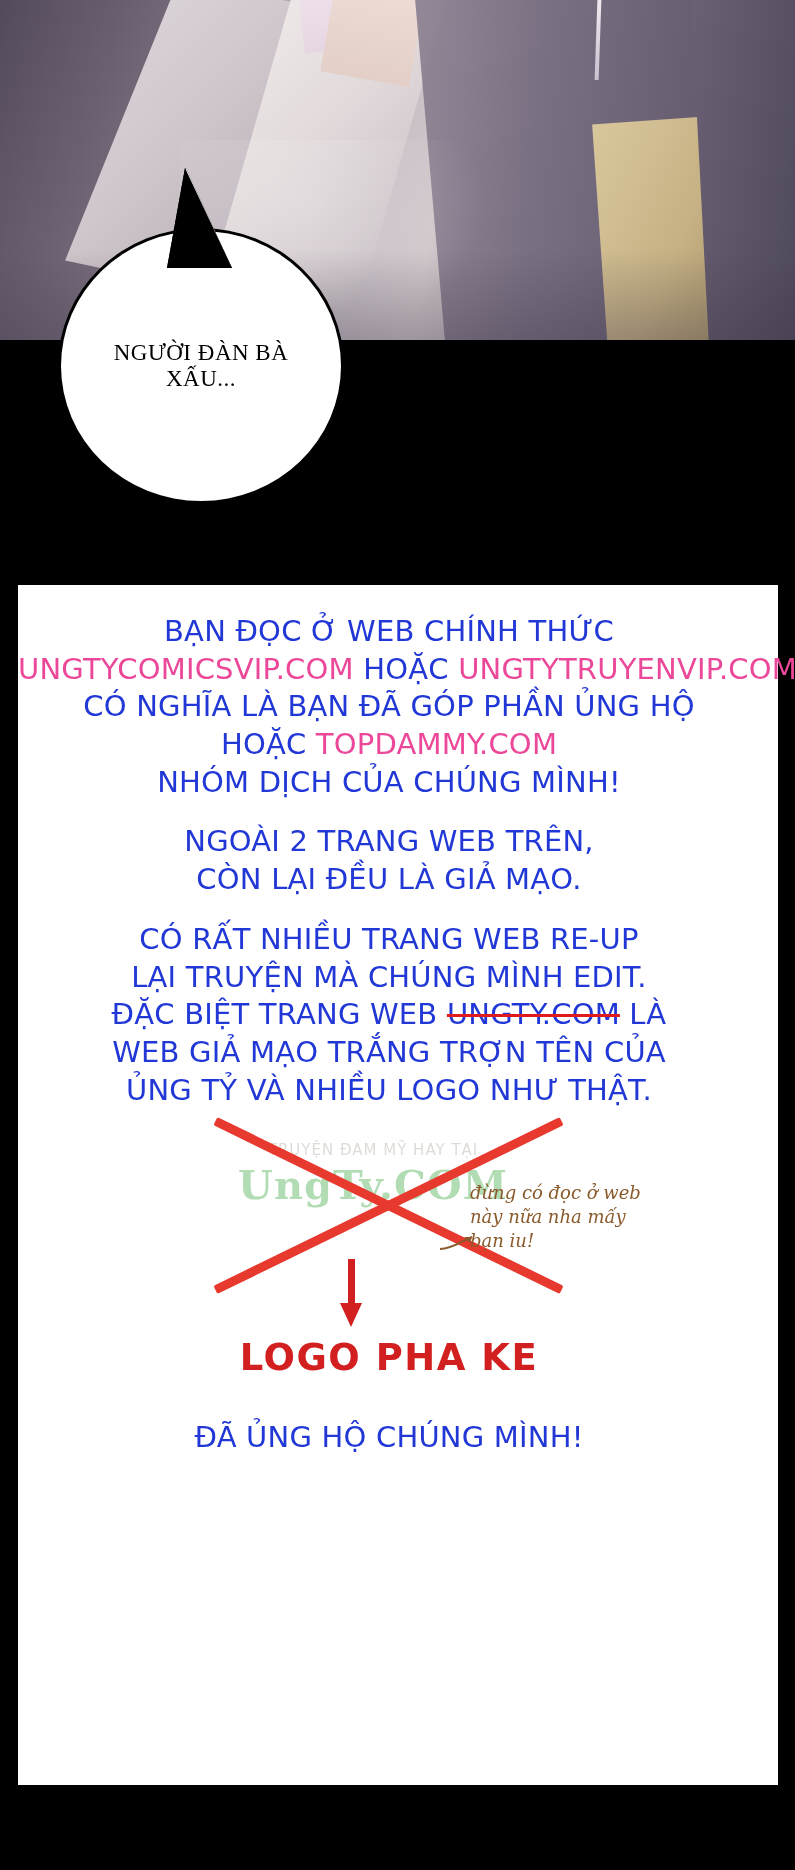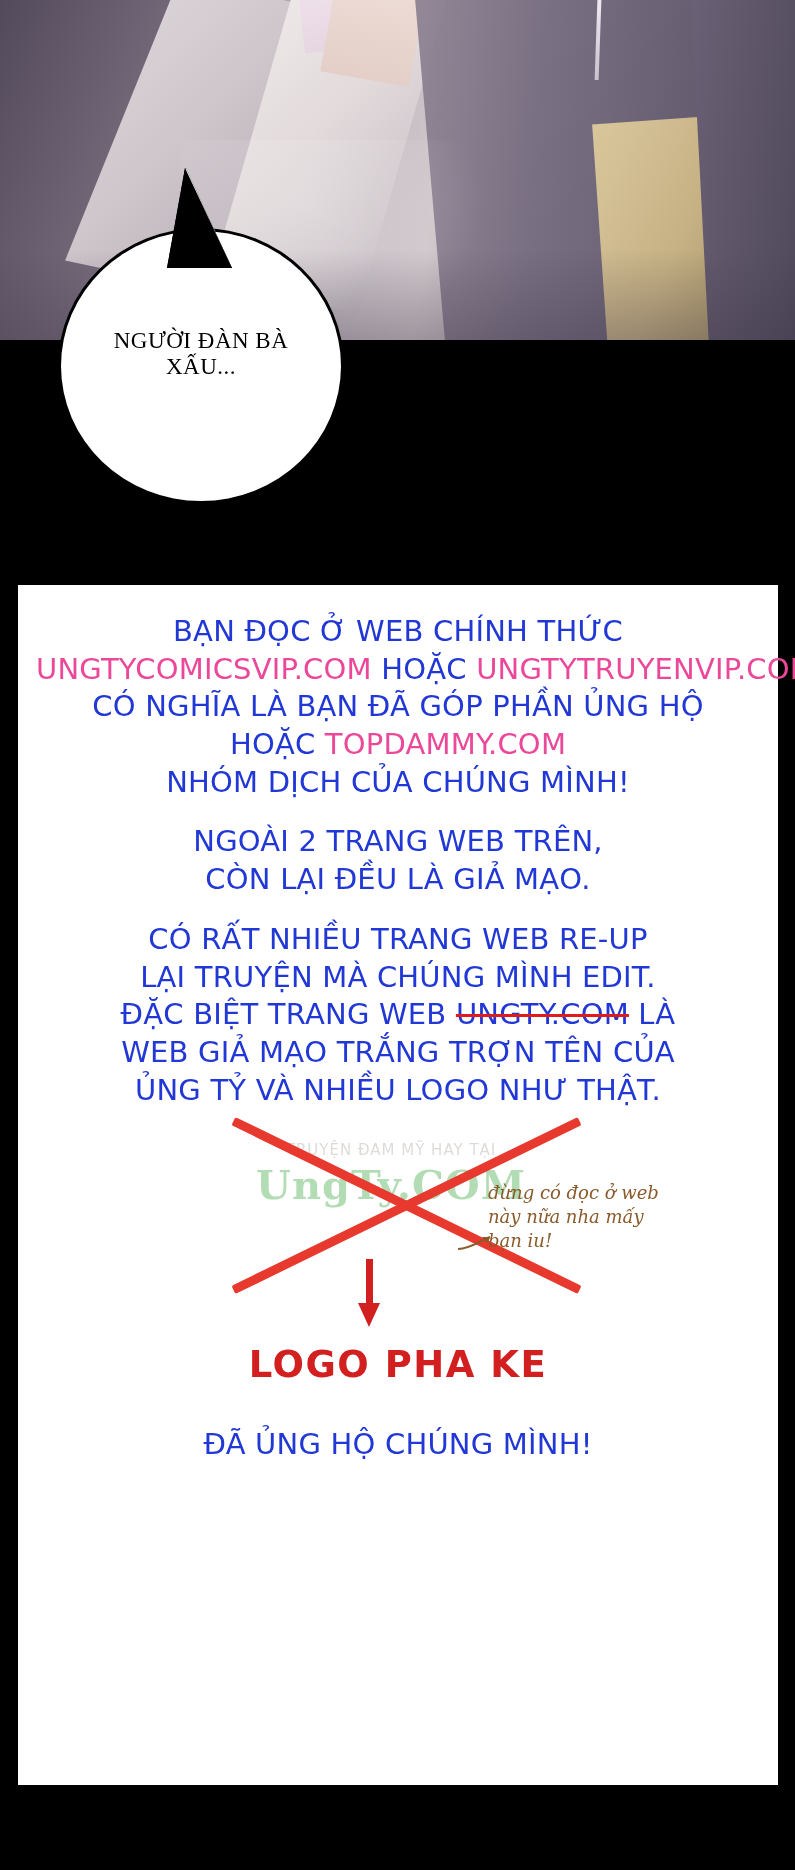--- a/index.html
+++ b/index.html
@@ -130,21 +130,21 @@
     left: -19px; top: 0px;
     width: 0; height: 0;
     border-left: 18px solid transparent;
     border-right: 47px solid transparent;
     border-bottom: 100px solid #000;
     z-index: -1;
   }
   #bubble-text {
     position: absolute;
     left: 58px;
-    top: 216px;
+    top: 228px;
     width: 286px;
     height: 276px;
     display: flex;
     align-items: center;
     justify-content: center;
     z-index: 7;
     text-align: center;
     font-family: "Liberation Serif", serif;
     font-size: 23px;
     letter-spacing: .5px;
@@ -157,21 +157,21 @@
   #notice-panel {
     position: absolute;
     left: 18px;
     top: 585px;
     width: 760px;
     height: 1200px;
     background: #ffffff;
     z-index: 3;
   }
   #notice-inner {
-    padding: 28px 18px 20px 18px;
+    padding: 28px 18px 20px 0;
     text-align: center;
   }
   .ln {
     font-family: "DejaVu Sans", sans-serif;
     color: #2138d6;
     font-size: 29px;
     line-height: 1.30;
     letter-spacing: .2px;
     white-space: nowrap;
   }
@@ -264,21 +264,21 @@
     border-left: 11px solid transparent;
     border-right: 11px solid transparent;
     border-top: 24px solid #d21f1f;
   }
   #logo-pha-ke {
     font-family: "DejaVu Sans", sans-serif;
     font-weight: bold;
     font-size: 37px;
     color: #d21f1f;
     letter-spacing: 1.5px;
-    margin-top: 14px;
+    margin-top: 7px;
   }
   #thanks {
     margin-top: 40px;
   }
   
   #bottom-strip {
     position: absolute;
     left: 0;
     top: 1785px;
     width: 795px;

